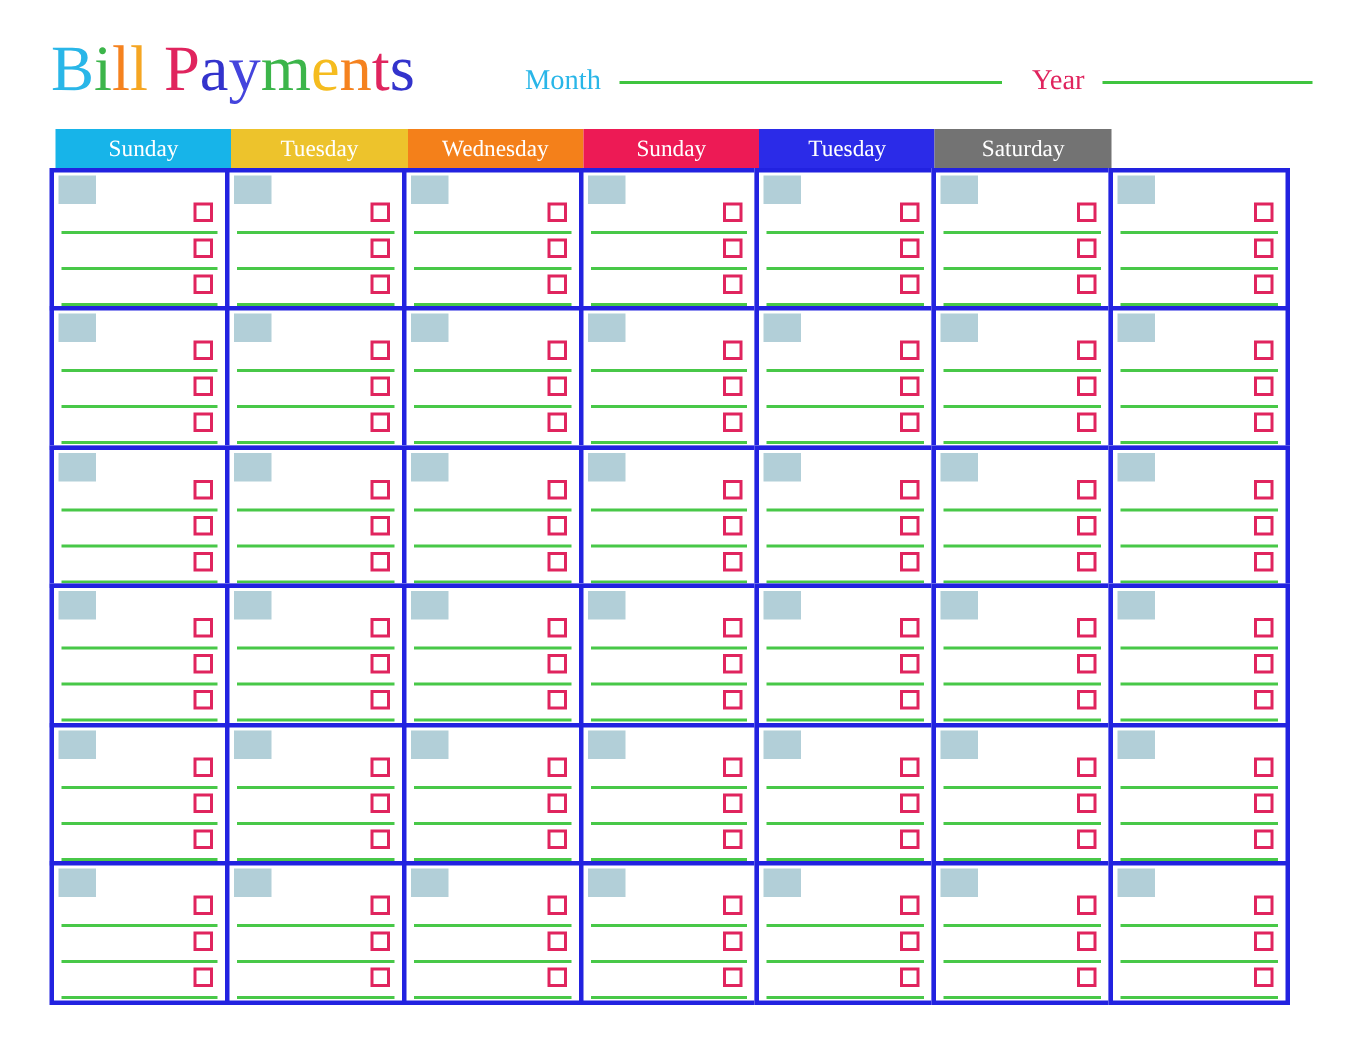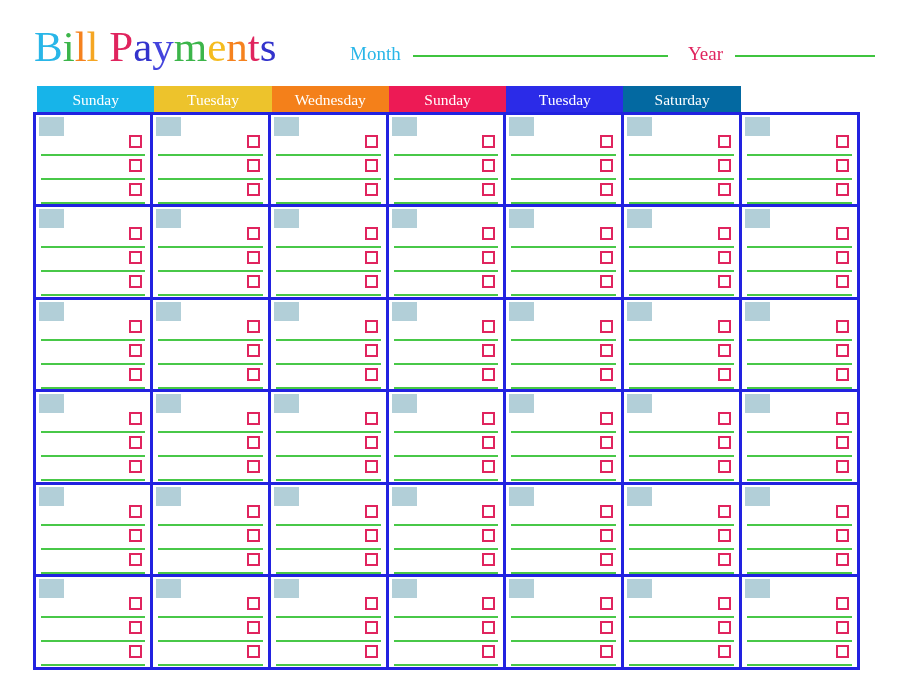--- a/index.html
+++ b/index.html
@@ -177,21 +177,21 @@
     </div>
 
   </div>
 
   <div id="dow-row">
       <div class="dow-cell" style="background: rgb(23, 180, 233);">Sunday</div>
       <div class="dow-cell" style="background: rgb(237, 195, 44);">Tuesday</div>
       <div class="dow-cell" style="background: rgb(244, 128, 26);">Wednesday</div>
       <div class="dow-cell" style="background: rgb(237, 26, 85);">Sunday</div>
       <div class="dow-cell" style="background: rgb(43, 43, 232);">Tuesday</div>
-      <div class="dow-cell" style="background: #0369a1;">Saturday</div>
+      <div class="dow-cell" style="background: #737373;">Saturday</div>
     </div>
 
   <div id="grid">
       <div class="day-cell" style="border-color: rgb(34, 34, 224);">
         <div class="date-box" style="background: rgb(178, 207, 216);"></div>
         <div class="entry-rows">
           <div class="entry-row">
             <div class="entry-line" style="border-bottom-color: rgb(72, 200, 72);"></div>
             <div class="entry-box" style="border-color: rgb(224, 36, 94);"></div>
           </div>

